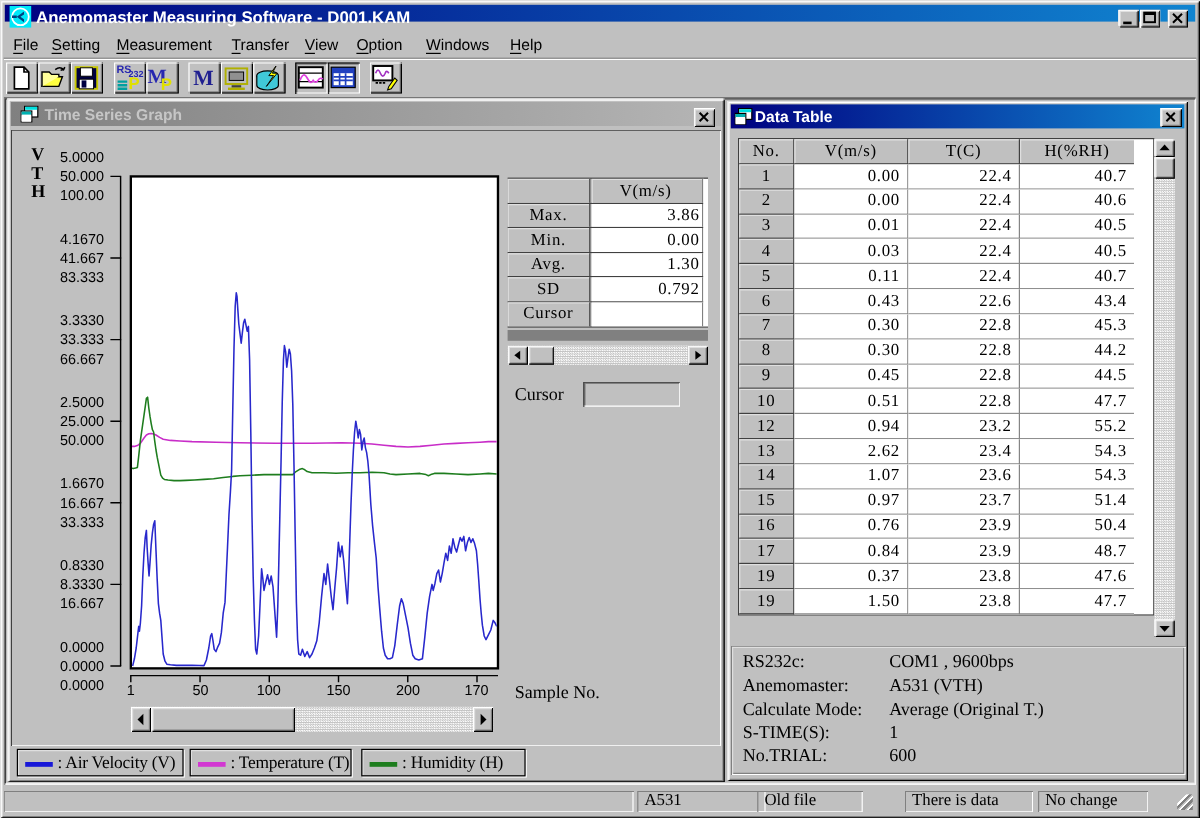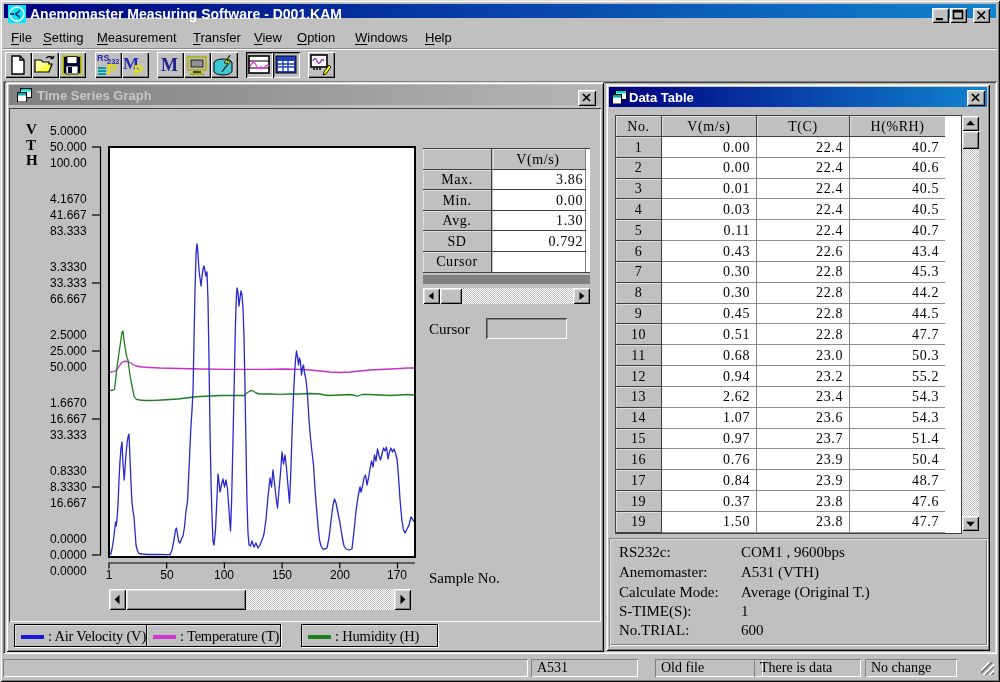--- a/index.html
+++ b/index.html
@@ -303,21 +303,21 @@
       </svg></div>
   <div class="sthumb" style="left:17px;top:0;width:120px;height:21px"></div>
   <div class="sbtn" style="left:285px;top:0px;width:17px;height:21px"><svg width="17" height="21">
         <path d="M6.5 5.7 L11.4 10.5 L6.5 15.3 Z" fill="#000"></path>
       </svg></div>
 </div>
 <div class="lbox" style="left:14px;width:139px">
     <div class="ldash" style="left:6px;background:#1818d8"></div>
     <div class="ltext" style="left:33px">: Air Velocity (V)</div>
   </div>
-<div class="lbox" style="left:146px;width:135px">
+<div class="lbox" style="left:158px;width:135px">
     <div class="ldash" style="left:6px;background:#d238d2"></div>
     <div class="ltext" style="left:33px">: Temperature (T)</div>
   </div>
 <div class="lbox" style="left:301px;width:137px">
     <div class="ldash" style="left:6px;background:#1e7d1e"></div>
     <div class="ltext" style="left:33px">: Humidity (H)</div>
   </div>
 
 <div class="cwin" style="left:606px;top:84px;width:384px;height:567px">
   <div class="ctitle" style="left:3px;top:3px;right:3px;background:linear-gradient(90deg,#000080,#1084d0)">
@@ -393,26 +393,20 @@
       <div class="dg c0"><span>9</span></div>
       <div class="dw c1">0.45</div>
       <div class="dw c2">22.8</div>
       <div class="dw c3">44.5</div>
     </div>
     <div class="drow">
       <div class="dg c0"><span>10</span></div>
       <div class="dw c1">0.51</div>
       <div class="dw c2">22.8</div>
       <div class="dw c3">47.7</div>
-    </div>
-    <div class="drow">
-      <div class="dg c0"><span>11</span></div>
-      <div class="dw c1">0.68</div>
-      <div class="dw c2">23.0</div>
-      <div class="dw c3">50.3</div>
     </div>
     <div class="drow">
       <div class="dg c0"><span>12</span></div>
       <div class="dw c1">0.94</div>
       <div class="dw c2">23.2</div>
       <div class="dw c3">55.2</div>
     </div>
     <div class="drow">
       <div class="dg c0"><span>13</span></div>
       <div class="dw c1">2.62</div>
@@ -475,17 +469,17 @@
     <div class="ival" style="top:46px">Average (Original T.)</div>
     <div class="irow" style="top:65px">S-TIME(S):</div>
     <div class="ival" style="top:65px">1</div>
     <div class="irow" style="top:84px">No.TRIAL:</div>
     <div class="ival" style="top:84px">600</div>
   </div>
 
 <div id="statusbar">
   <div class="spanel" style="left:0px;width:525px"></div>
   <div class="spanel" style="left:528px;width:107px">A531</div>
-  <div class="spanel" style="left:652px;width:108px">Old file</div>
+  <div class="spanel" style="left:628px;width:88px">Old file</div>
   <div class="spanel" style="left:751px;width:107px">There is data</div>
   <div class="spanel" style="left:862px;width:92px">No change</div>
   <div id="grip"></div>
 </div>
 
 </body></html>

